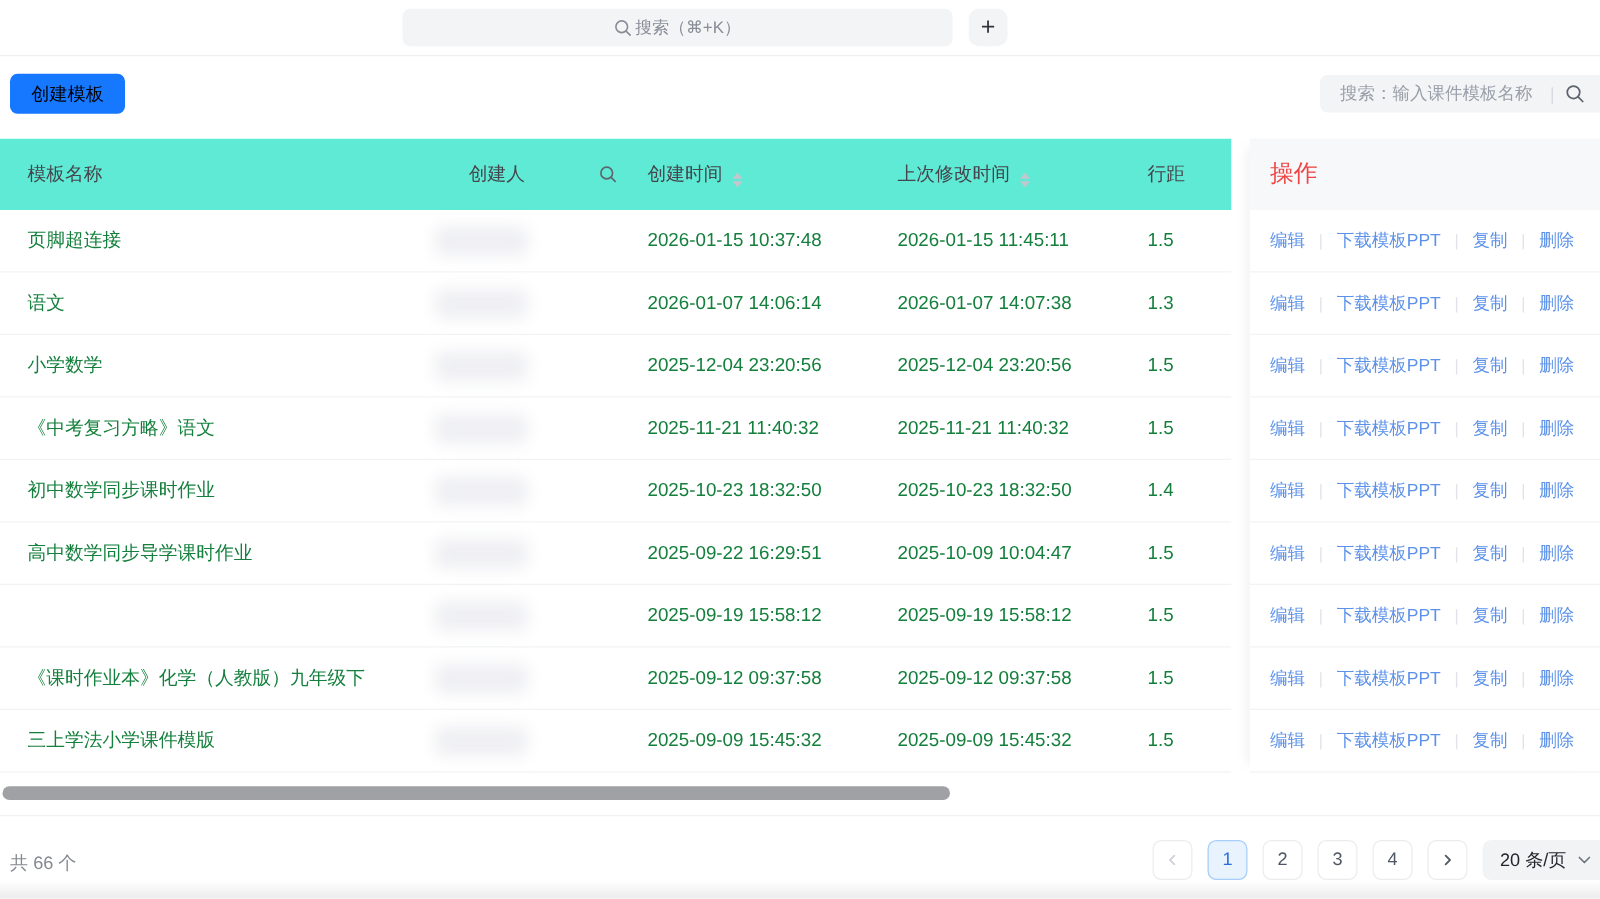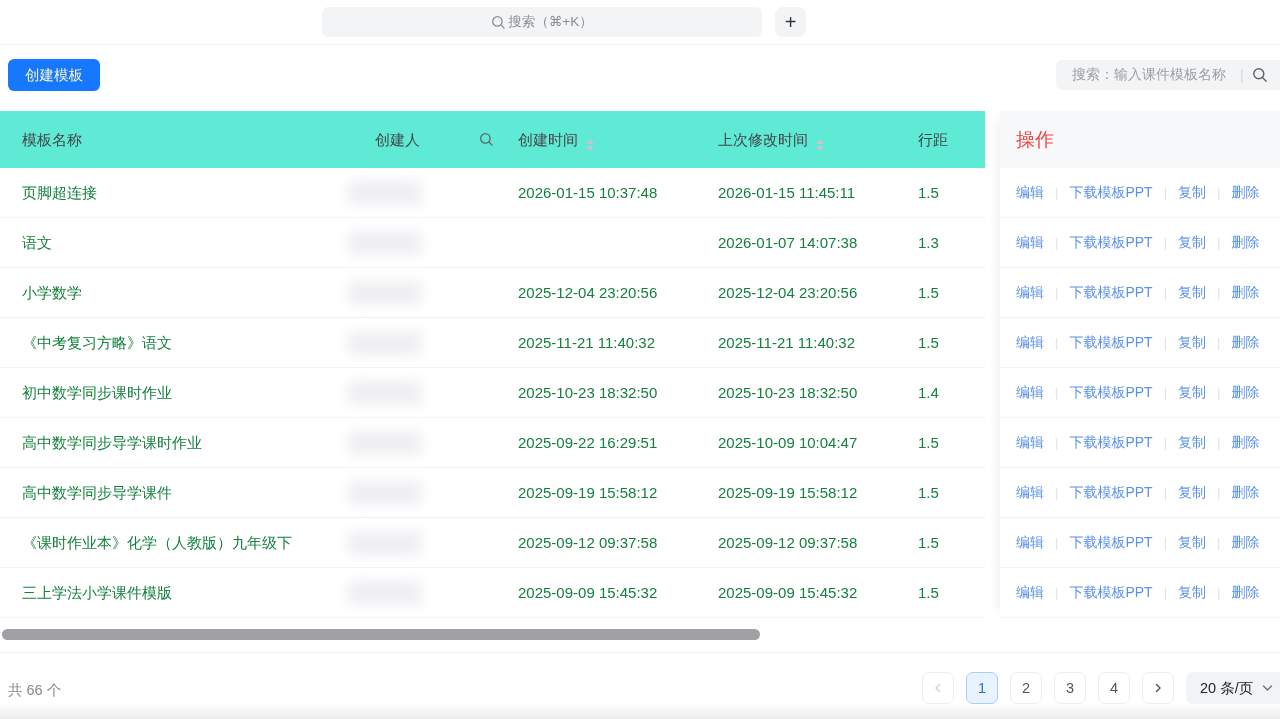--- a/index.html
+++ b/index.html
@@ -9,21 +9,21 @@
   .topbar{position:absolute;top:0;left:0;width:1280px;height:44px;background:#fff;
           border-bottom:1px solid #eef0f3;}
   .topbar-search{position:absolute;left:322px;top:7px;width:440px;height:30px;background:#f3f4f6;
           border-radius:6px;display:flex;align-items:center;justify-content:center;gap:2px;
           color:#878c96;font-size:13.5px;cursor:text;}
   .topbar-plus{position:absolute;left:775px;top:7px;width:31px;height:30px;background:#f3f4f6;
           border-radius:8px;display:flex;align-items:center;justify-content:center;
           font-size:20px;font-weight:300;color:#33353a;cursor:pointer;}
   
   .create-btn{position:absolute;left:8px;top:59px;height:32px;padding:0 17px;border:none;
-          border-radius:6px;color:#fef9c3;font-size:14.5px;cursor:pointer;
+          border-radius:6px;color:#000000;font-size:14.5px;cursor:pointer;
           font-family:Liberation Sans, sans-serif;}
   .toolbar-search{position:absolute;left:1056px;top:60px;width:238px;height:30px;background:#f3f4f6;
           border-radius:6px;display:flex;align-items:center;box-sizing:border-box;
           padding-left:16px;color:#999fa9;font-size:14px;cursor:text;}
   .toolbar-search .vsep{margin-left:14px;margin-right:8px;color:#d7dae0;font-size:14px;}
   
   .thead{position:absolute;top:111px;height:57px;background:#5eead4;font-size:15px;color:#45454d;}
   .thead-main{left:0;width:985px;}
   .hcell{position:absolute;top:0;line-height:57px;white-space:nowrap;}
   .h-name{left:22px;}  .h-creator{left:375px;} .h-creator-search{left:479px;top:21px;line-height:normal;cursor:pointer;}
@@ -122,20 +122,21 @@
     <span class="c name">页脚超连接</span>
     <span class="blur"></span>
     <span class="c created">2026-01-15 10:37:48</span>
     <span class="c modified">2026-01-15 11:45:11</span>
     <span class="c spacing">1.5</span>
   </div>
 
   <div class="row">
     <span class="c name">语文</span>
     <span class="blur"></span>
+    <span class="c created">2026-01-07 14:06:14</span>
     <span class="c modified">2026-01-07 14:07:38</span>
     <span class="c spacing">1.3</span>
   </div>
 
   <div class="row">
     <span class="c name">小学数学</span>
     <span class="blur"></span>
     <span class="c created">2025-12-04 23:20:56</span>
     <span class="c modified">2025-12-04 23:20:56</span>
     <span class="c spacing">1.5</span>
@@ -159,21 +160,20 @@
 
   <div class="row">
     <span class="c name">高中数学同步导学课时作业</span>
     <span class="blur"></span>
     <span class="c created">2025-09-22 16:29:51</span>
     <span class="c modified">2025-10-09 10:04:47</span>
     <span class="c spacing">1.5</span>
   </div>
 
   <div class="row">
-    <span class="c name">高中数学同步导学课件</span>
     <span class="blur"></span>
     <span class="c created">2025-09-19 15:58:12</span>
     <span class="c modified">2025-09-19 15:58:12</span>
     <span class="c spacing">1.5</span>
   </div>
 
   <div class="row">
     <span class="c name">《课时作业本》化学（人教版）九年级下</span>
     <span class="blur"></span>
     <span class="c created">2025-09-12 09:37:58</span>

